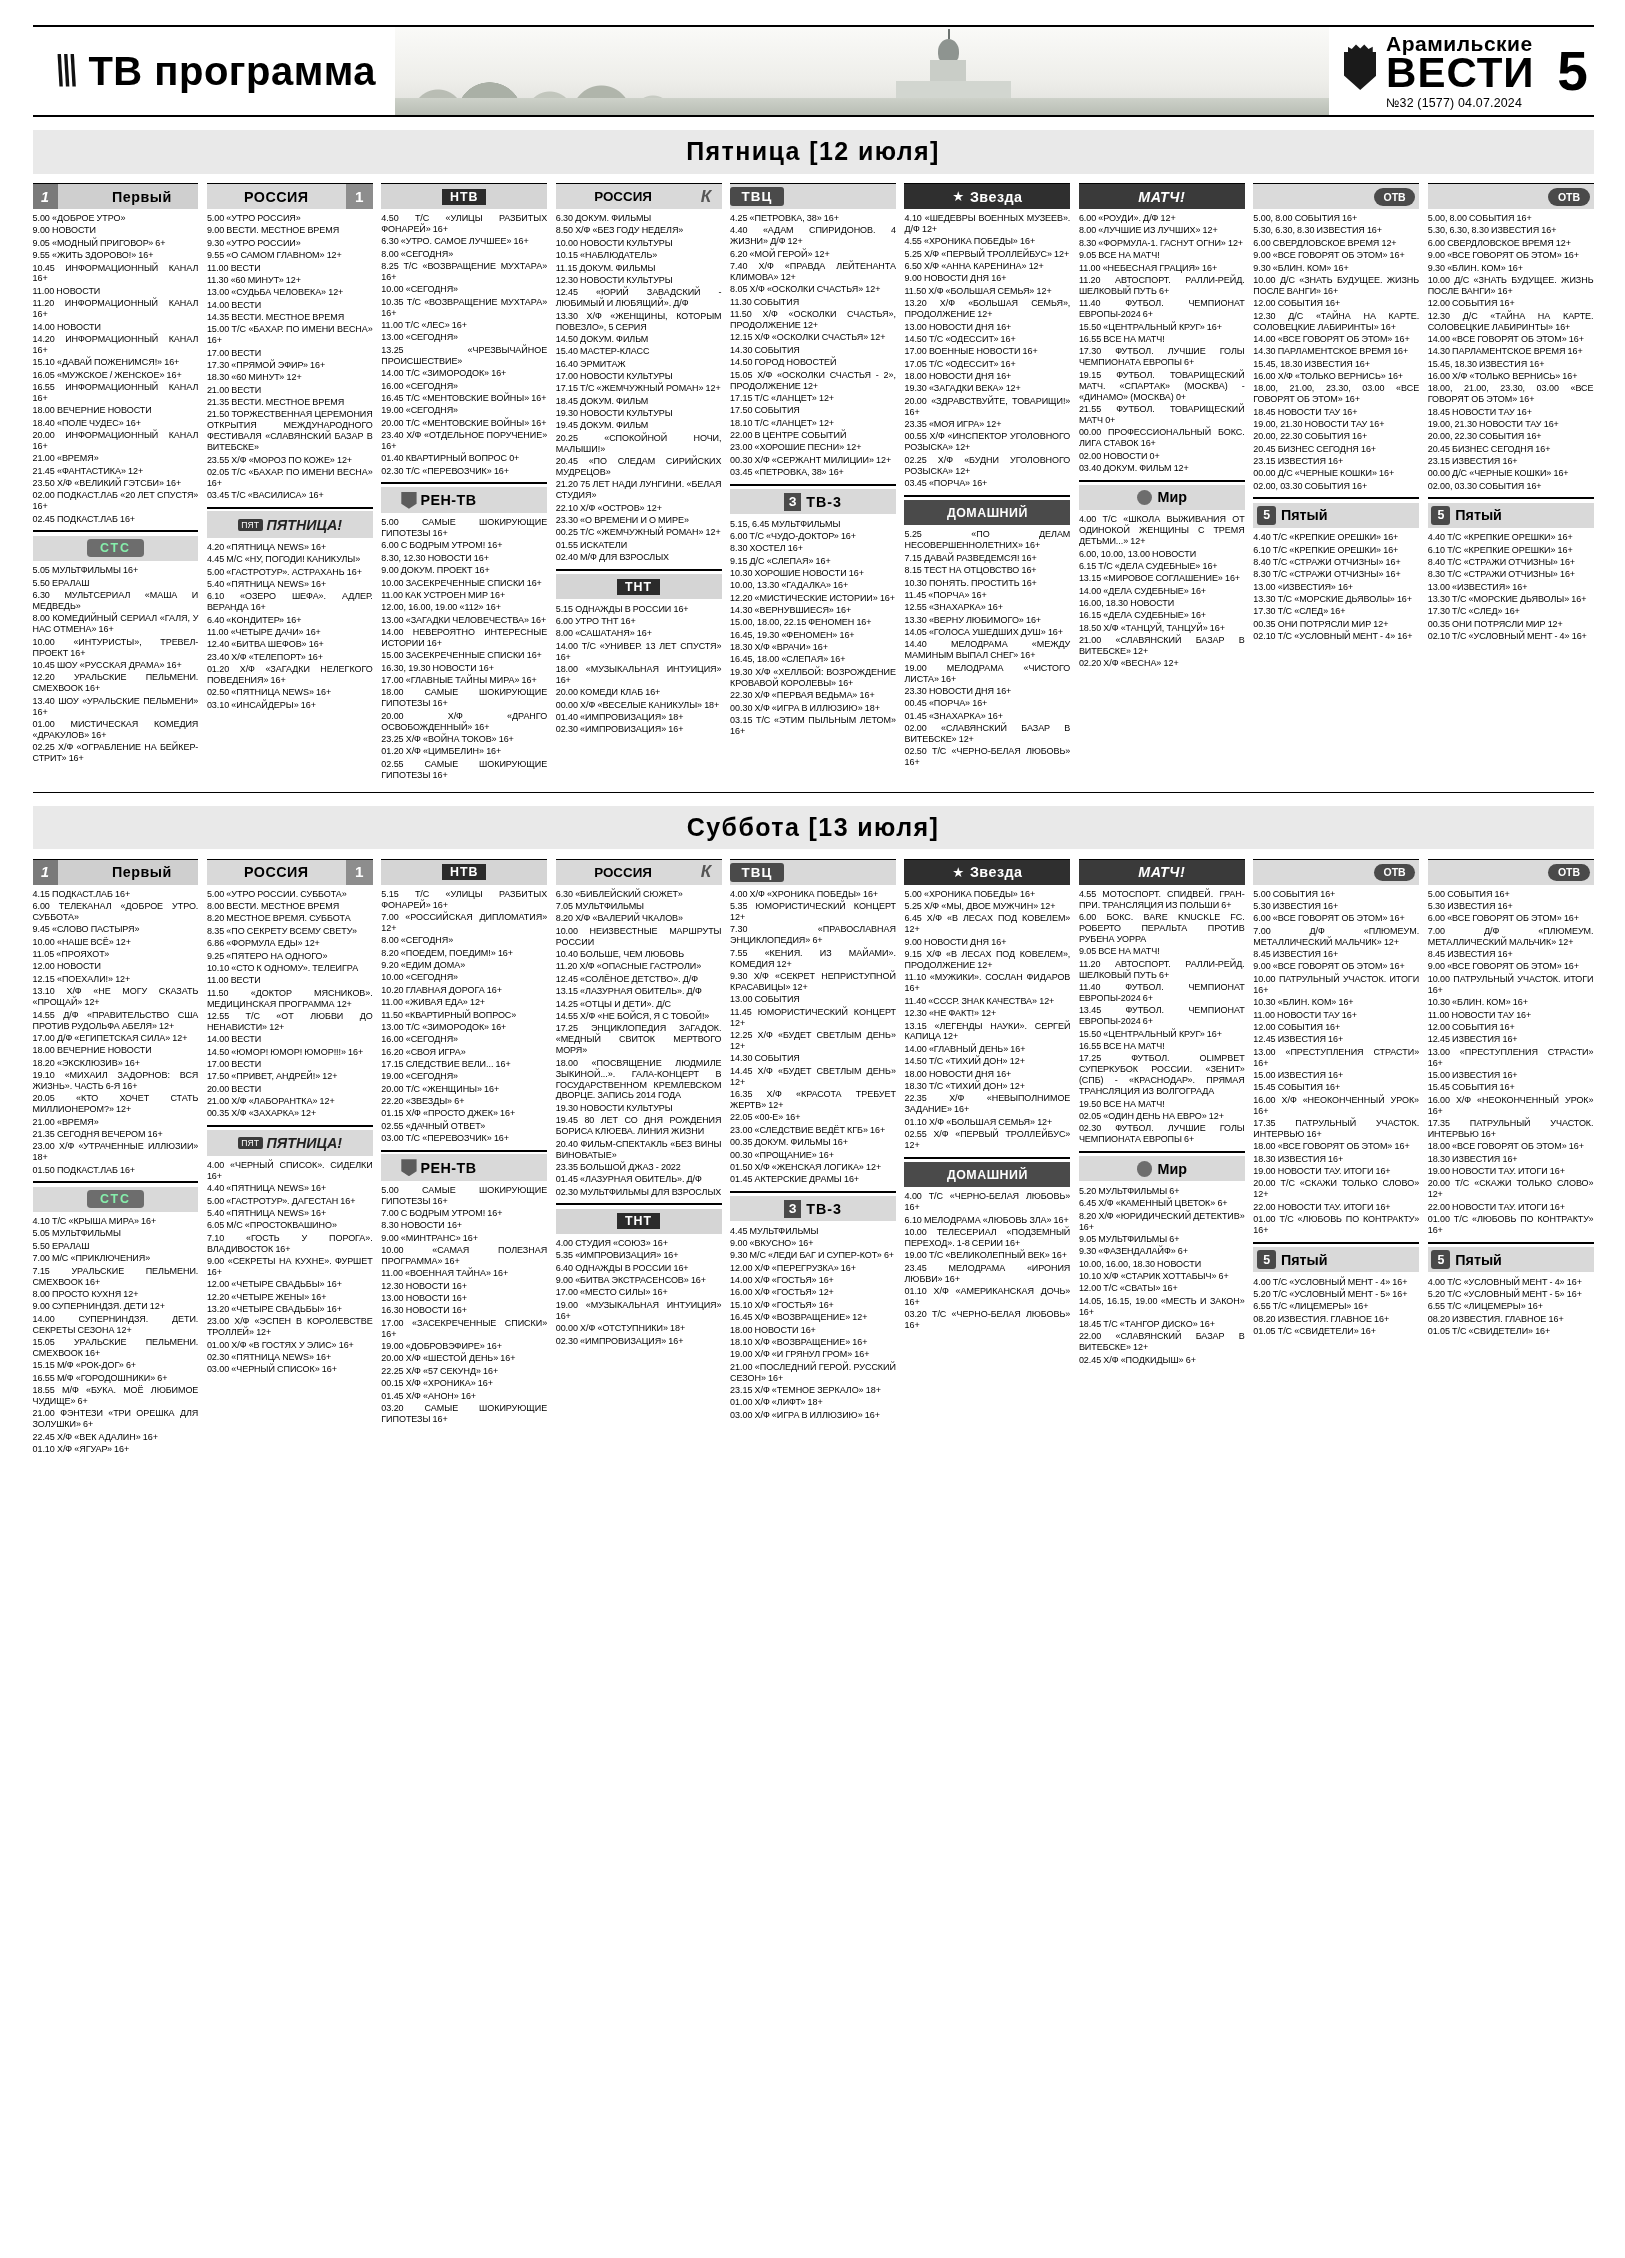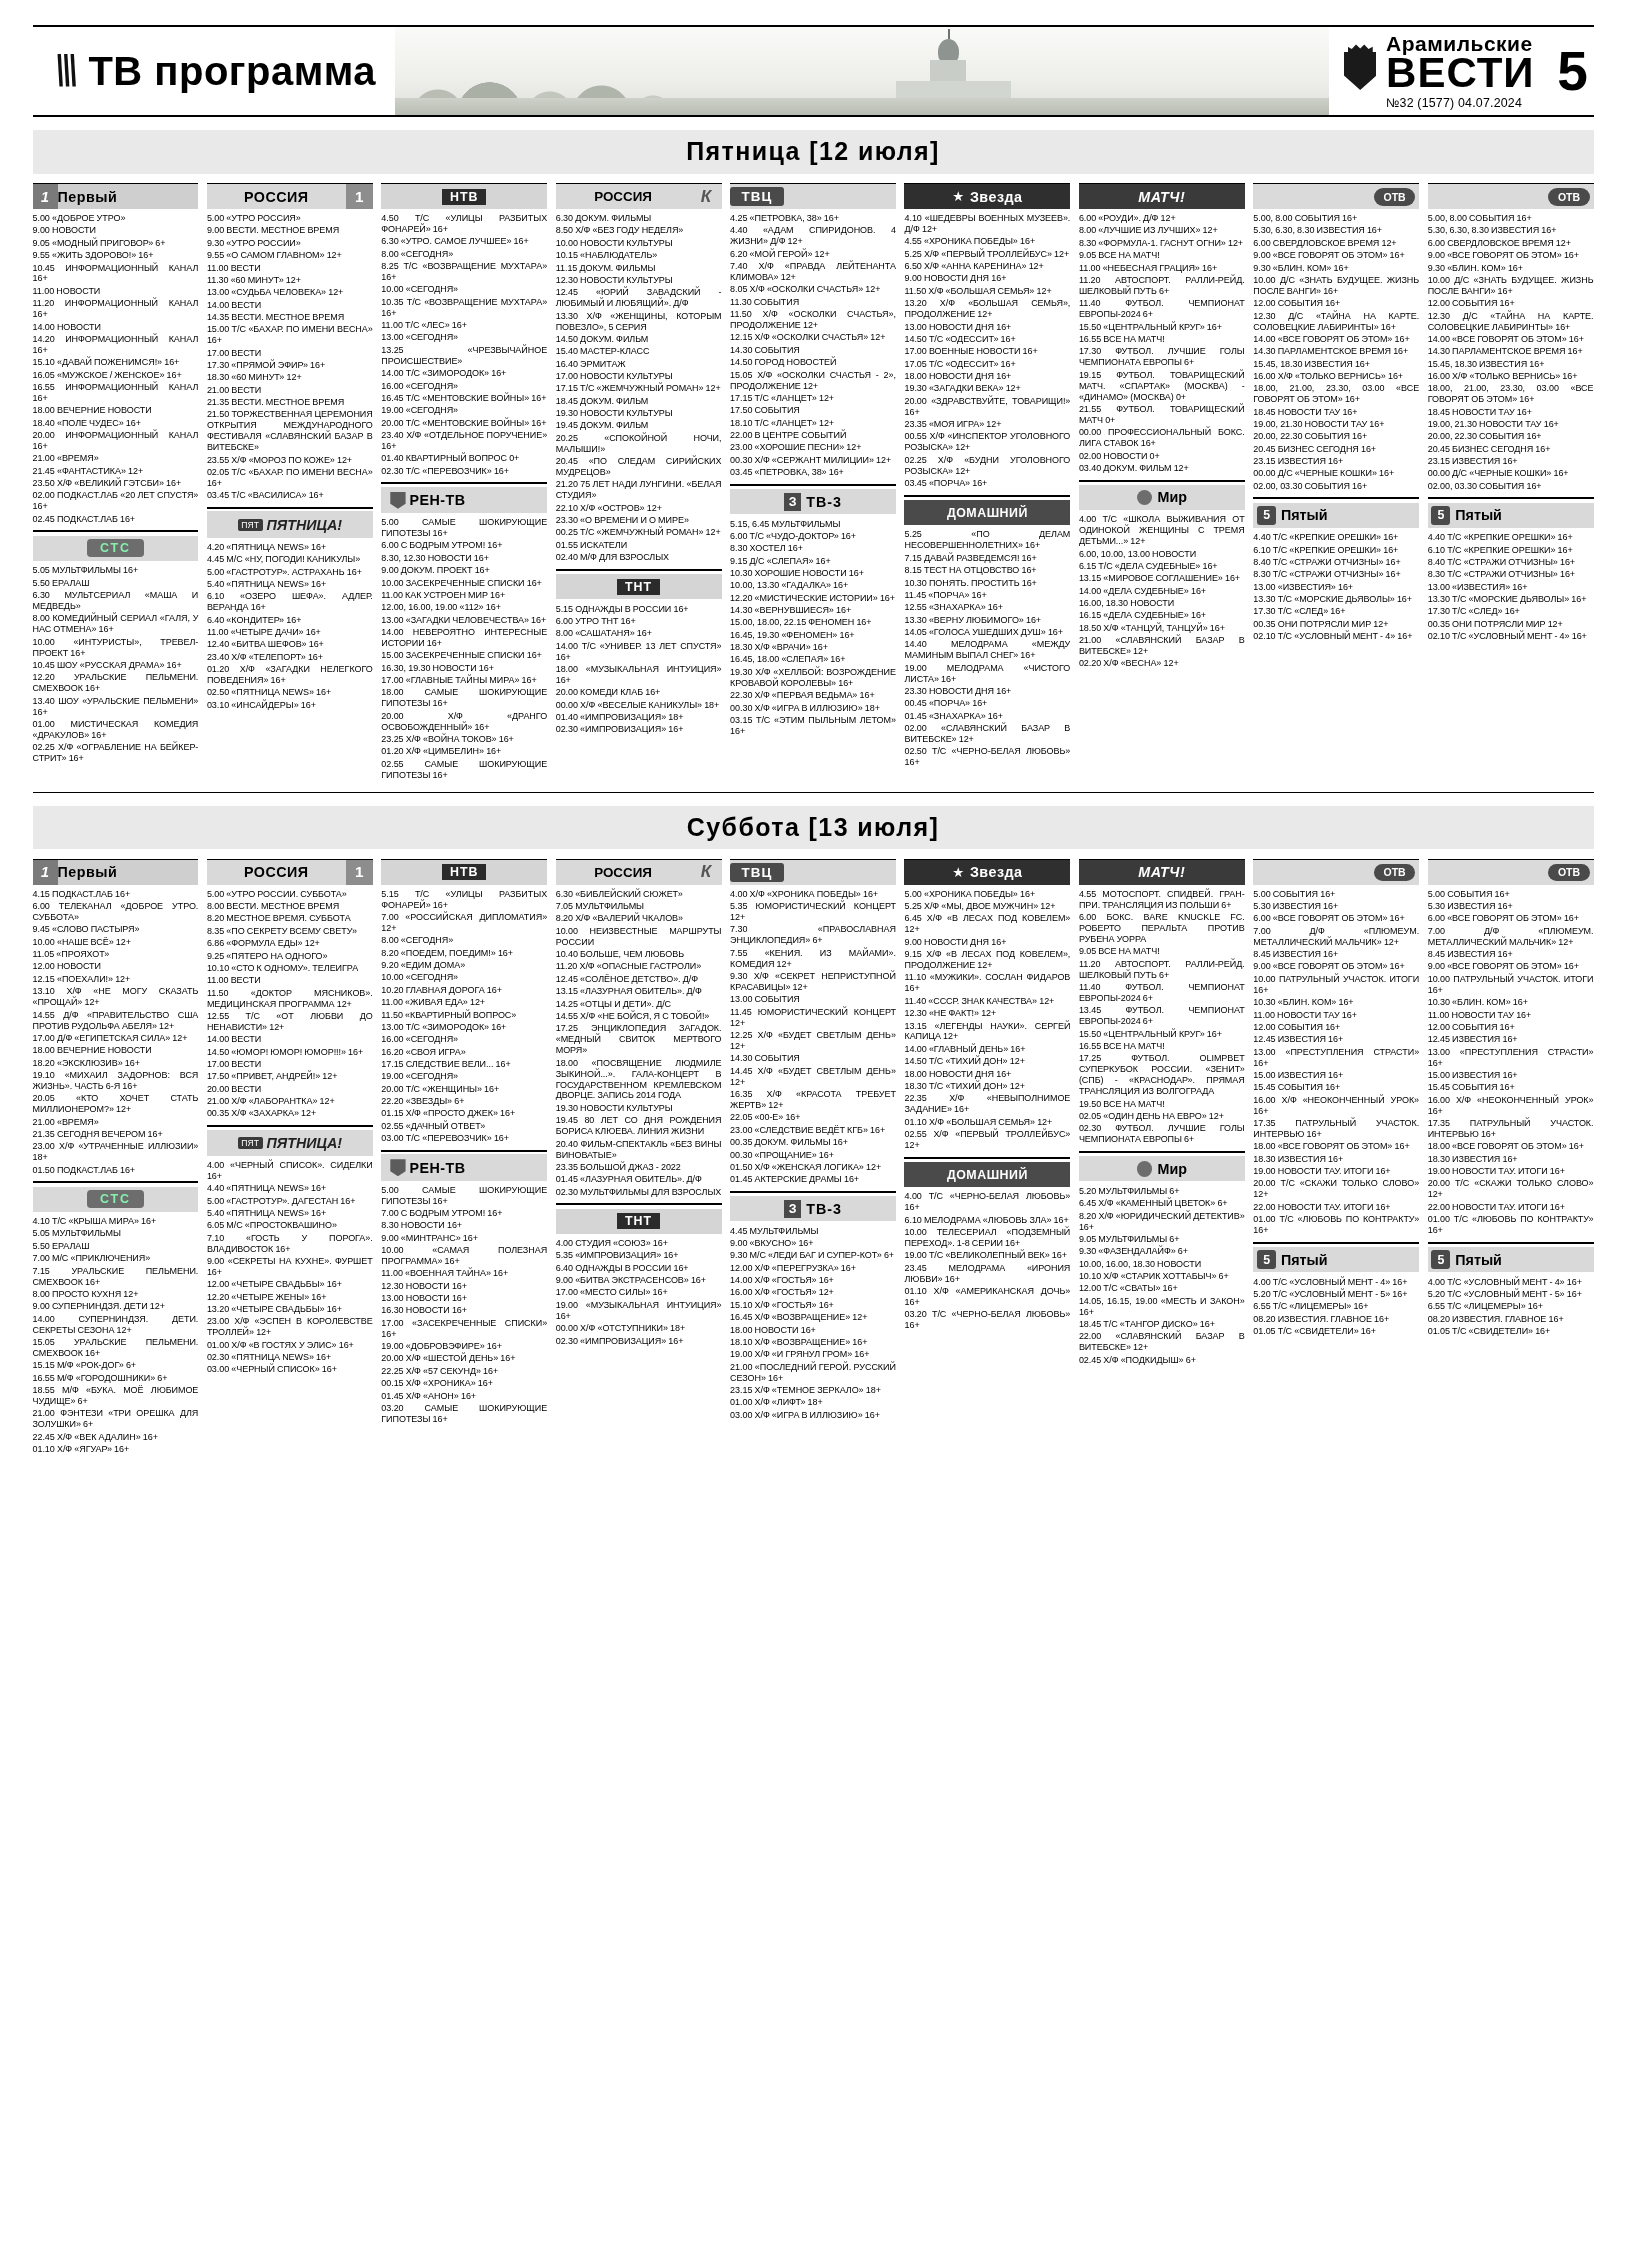--- a/index.html
+++ b/index.html
@@ -149,21 +149,21 @@
     position: relative;
     overflow: hidden;
   }
   .lg-first {
     width:100%; height:25px; background:#cfcfcf; display:flex; align-items:center;
   }
   .lg-first .one {
     width:25px; height:25px; background:#7a7a7a; color:#fff; font-size:14.3px;
     display:flex; align-items:center; justify-content:center; font-weight:700; font-style:italic;
   }
-  .lg-first .txt { flex:1; font-size:14.3px; font-weight:700; letter-spacing:0.5px; }
+  .lg-first .txt { flex:1; text-align:center; font-size:14.3px; font-weight:700; letter-spacing:0.5px;padding-left:28px; }
 
   .lg-rossiya {
     width:100%; height:25px; background:#d9d9d9; display:flex; align-items:center;
   }
   .lg-rossiya .txt { flex:1; text-align:center; font-size:14.3px; font-weight:700; letter-spacing:0.5px;}
   .lg-rossiya .num { width:27px; height:25px; background:#8d8d8d; color:#fff; font-weight:800; font-size:15.3px; display:flex; align-items:center; justify-content:center;}
 
   .lg-ntv { width:100%; height:25px; background:#d5d5d5; display:flex; align-items:center; justify-content:center;}
   .lg-ntv .box { background:#2b2b2b; color:#fff; font-size:12.4px; font-weight:800; padding:1px 7.6px; letter-spacing:1px;}
 
@@ -184,21 +184,21 @@
   .lg-otv { width:100%; height:25px; background:#dadada; display:flex; align-items:center; justify-content:flex-end;}
   .lg-otv .pill { background:#4a4a4a; color:#fff; font-size:10.5px; font-weight:700; padding:2.9px 9.6px; border-radius:9.6px; margin-right:3.8px;}
 
   .lg-sts { width:100%; height:25px; background:#d9d9d9; display:flex; align-items:center; justify-content:center;}
   .lg-sts .txt { background:#6d6d6d; color:#86efac; font-size:12.4px; font-weight:800; padding:1.9px 13.4px; border-radius:3.8px; letter-spacing:1.9px;}
 
   .lg-pyatnica { width:100%; height:27px; background:#d9d9d9; display:flex; align-items:center; justify-content:center;}
   .lg-pyatnica .txt { font-size:14.3px; font-weight:800; font-style:italic; color:#222;}
   .lg-pyatnica .tag { background:#3a3a3a; color:#fff; font-size:8.6px; padding:1px 3.8px; margin-right:3.8px; border-radius:1.9px;}
 
-  .lg-ren { width:100%; height:27px; background:#d9d9d9; display:flex; align-items:center; gap:3.8px; padding-left:9px;}
+  .lg-ren { width:100%; height:27px; background:#d9d9d9; display:flex; align-items:center; gap:3.8px; padding-left:20px;}
   .lg-ren .flag { width:15.3px; height:17px; background:#5c5c5c; clip-path: polygon(0 0,100% 0,100% 70%,50% 100%,0 70%);}
   .lg-ren .txt { font-size:14.3px; font-weight:800; letter-spacing:0.5px;}
 
   .lg-tv3 { width:100%; height:25px; background:#d9d9d9; display:flex; align-items:center; justify-content:center; gap:4.8px;}
   .lg-tv3 .b { background:#4a4a4a; color:#fff; font-weight:800; font-size:12.4px; padding:1.9px 4.8px;}
   .lg-tv3 .t { font-size:14.3px; font-weight:800; letter-spacing:1px;}
 
   .lg-domashniy { width:100%; height:25px; background:#4a4a4a; color:#fff; display:flex; align-items:center; justify-content:center;}
   .lg-domashniy .t { font-size:12.4px; font-weight:700; letter-spacing:0.5px;}
 

